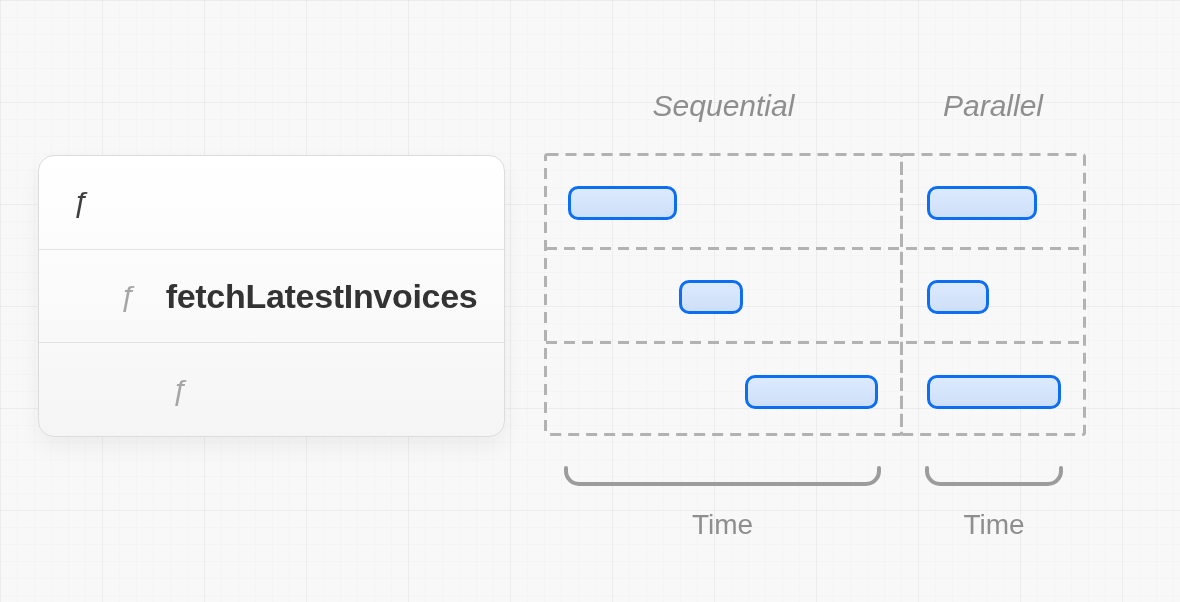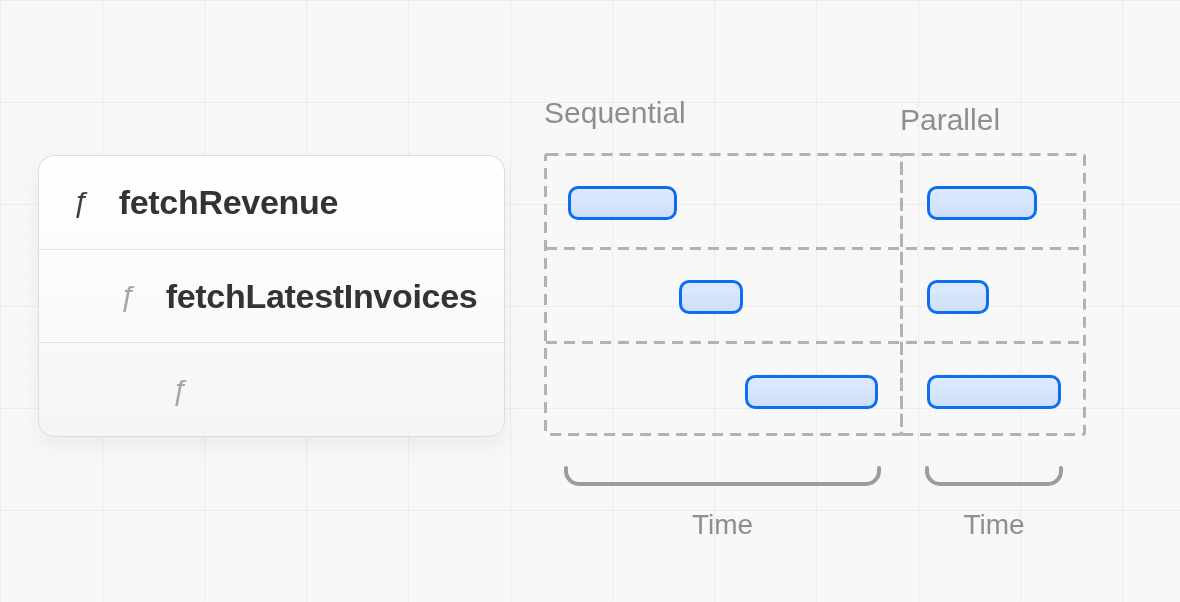--- a/index.html
+++ b/index.html
@@ -23,45 +23,44 @@
   }
   .card-row{flex:1;display:flex;align-items:center;gap:30px;box-sizing:border-box;}
   .card-row.divided{border-bottom:1px solid #e3e3e3;}
   .card-row.lvl0{padding-left:33px;}
   .card-row.lvl1{padding-left:80px;}
   .card-row.lvl2{padding-left:132px;}
   .fn-icon{font-size:30px;font-style:italic;line-height:1;color:var(--icon-gray,#a6a6a6);}
   .fn-icon.dark{color:#3f3f3f;}
   .fn-label{font-size:34px;font-weight:600;letter-spacing:-0.3px;color:var(--text-dark,#333);}
   
-  .col-title{position:absolute;top:95px;height:36px;line-height:36px;
-    font-size:30px;color:var(--gray-text,#8e8e8e);text-align:left;}
+  .col-title{position:absolute;top:88px;height:36px;line-height:36px;
+    font-size:30px;color:var(--gray-text,#8e8e8e);text-align:center;font-style:italic;}
   .col-title.seq{left:544px;width:359px;}
-  .col-title.par{left:900px;width:186px;margin-top:7px;}
+  .col-title.par{left:900px;width:186px;}
   .time-label{position:absolute;top:500px;height:34px;line-height:34px;
     font-size:28px;color:var(--gray-text,#8e8e8e);text-align:center;margin-top:8px;}
   .time-label.seq{left:563px;width:319px;}
   .time-label.par{left:924px;width:140px;}
   #grid-svg{position:absolute;left:0;top:0;pointer-events:none;}
   #timeline-bars{position:absolute;left:0;top:0;width:100%;height:100%;pointer-events:none;}
   .timing-bar{
     position:absolute;height:34px;box-sizing:border-box;border-radius:10px;
     border:3px solid var(--bar-border,#0d6ef2);
     background:linear-gradient(180deg,#dceafd 0%,#cddff8 100%);
   }
 </style>
 </head>
 <body>
 
 <div id="page-root">
 
   <div class="fn-card">
     <div class="card-row lvl0 divided">
       <span class="fn-icon dark">ƒ</span>
-      <span class="fn-label">fetchRevenue</span>
     </div>
     <div class="card-row lvl1 divided">
       <span class="fn-icon">ƒ</span>
       <span class="fn-label">fetchLatestInvoices</span>
     </div>
     <div class="card-row lvl2">
       <span class="fn-icon">ƒ</span>
     </div>
   </div>
 

